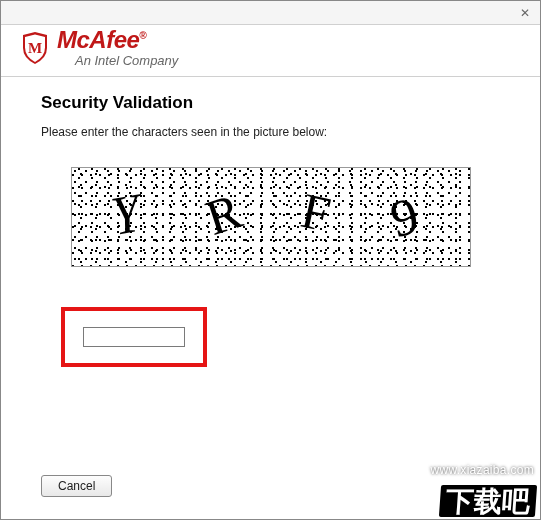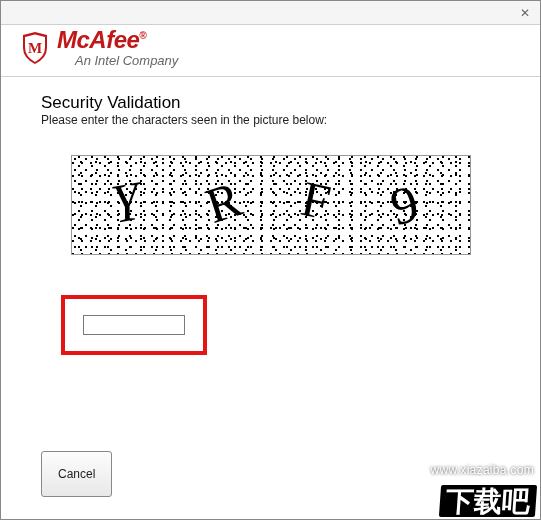--- a/index.html
+++ b/index.html
@@ -73,22 +73,23 @@
       margin-top: 2px;
       margin-left: 18px;
     }
     
     .content {
       padding: 16px 40px 0 40px;
     }
     
     .heading {
       font-size: 17px;
-      font-weight: normal;
+      font-weight: bold;
       color: #000;
+      margin-bottom: 12px;
     }
     
     .instruction {
       font-size: 12px;
       color: #222;
       margin-bottom: 28px;
     }
     
     .captcha-box {
       width: 400px;
@@ -140,21 +141,21 @@
       background: #fff;
     }
     
     .footer {
       position: absolute;
       bottom: 22px;
       left: 40px;
     }
     
     .cancel-btn {
-      padding: 15px 16px;
+      padding: 3px 16px;
       font-size: 12px;
       background: linear-gradient(#fdfdfd, #e8e8e8);
       border: 1px solid #888;
       border-radius: 3px;
       cursor: pointer;
       color: #222;
     }
     
     .watermark {
       position: absolute;

